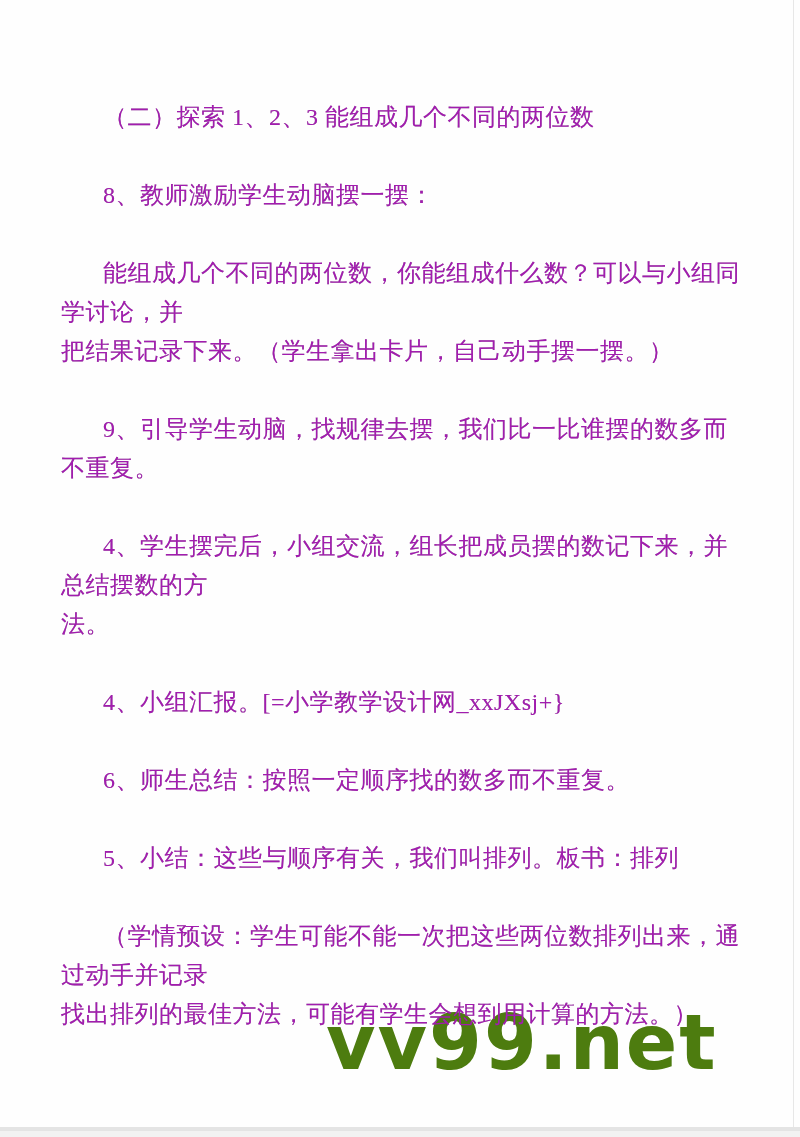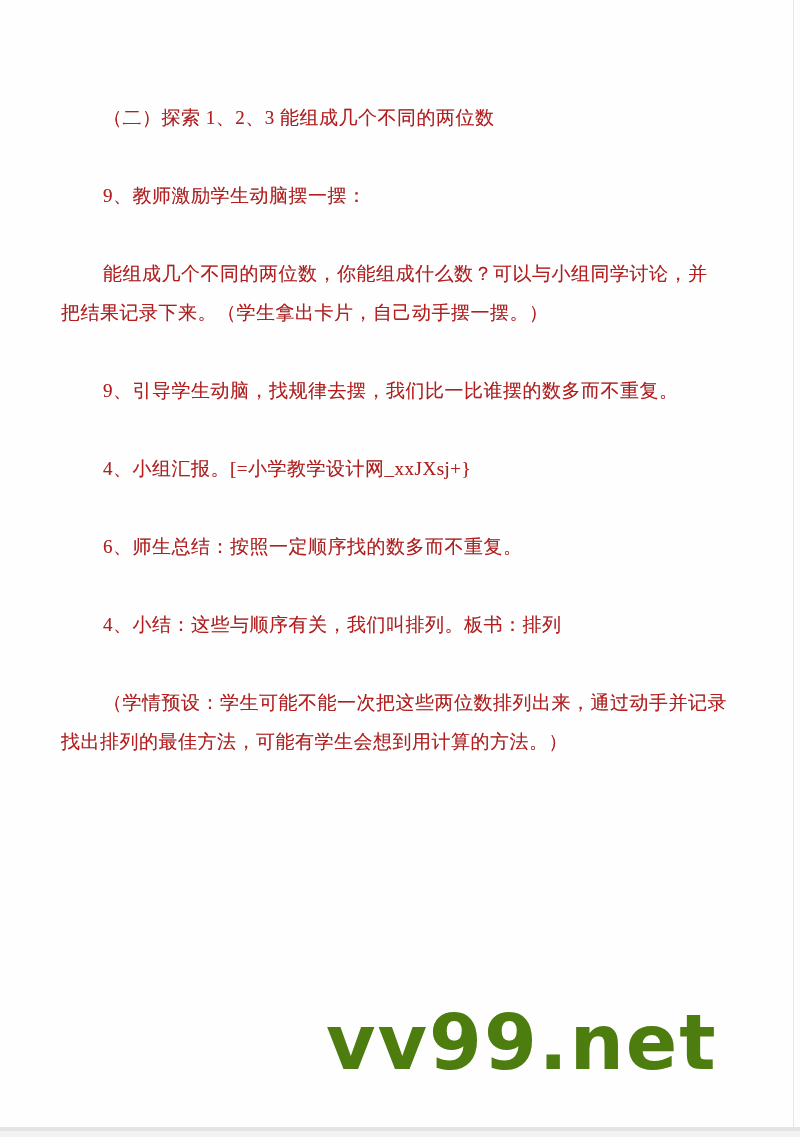--- a/index.html
+++ b/index.html
@@ -18,22 +18,22 @@
     position: absolute;
     left: 0; top: 0;
     width: 800px; height: 1137px;
     background: #fefefe;
   }
   .content {
     position: absolute;
     left: 61px;
     top: 98px;
     width: 681px;
-    font-size: 19px;
-    color: #b91c1c;
+    font-size: 24px;
+    color: #a21caf;
     z-index: 2;
     text-shadow: 0 0 0.5px rgba(80,80,80,0.45);
   }
   .content p {
     margin: 0 0 39px 0;
     line-height: 39px;
     text-indent: 42px;
     white-space: pre-wrap;
     letter-spacing: 0.5px;
   }
@@ -79,27 +79,29 @@
 </style>
 </head>
 <body>
 
 <div class="page">
 
   <div class="watermark">vv99.net</div>
 
   <div class="content">
     <p>（二）探索 1、2、3 能组成几个不同的两位数</p>
-    <p>9、教师激励学生动脑摆一摆：</p>
+    <p>8、教师激励学生动脑摆一摆：</p>
     <p>能组成几个不同的两位数，你能组成什么数？可以与小组同学讨论，并
 把结果记录下来。（学生拿出卡片，自己动手摆一摆。）</p>
     <p>9、引导学生动脑，找规律去摆，我们比一比谁摆的数多而不重复。</p>
+    <p>4、学生摆完后，小组交流，组长把成员摆的数记下来，并总结摆数的方
+法。</p>
     <p>4、小组汇报。[=小学教学设计网_xxJXsj+}</p>
     <p>6、师生总结：按照一定顺序找的数多而不重复。</p>
-    <p>4、小结：这些与顺序有关，我们叫排列。板书：排列</p>
+    <p>5、小结：这些与顺序有关，我们叫排列。板书：排列</p>
     <p>（学情预设：学生可能不能一次把这些两位数排列出来，通过动手并记录
 找出排列的最佳方法，可能有学生会想到用计算的方法。）</p>
   </div>
 
   <div class="right-edge-line"></div>
   <div class="bottom-edge-line"></div>
   <div class="bottom-gutter"></div>
 
 </div>
 

